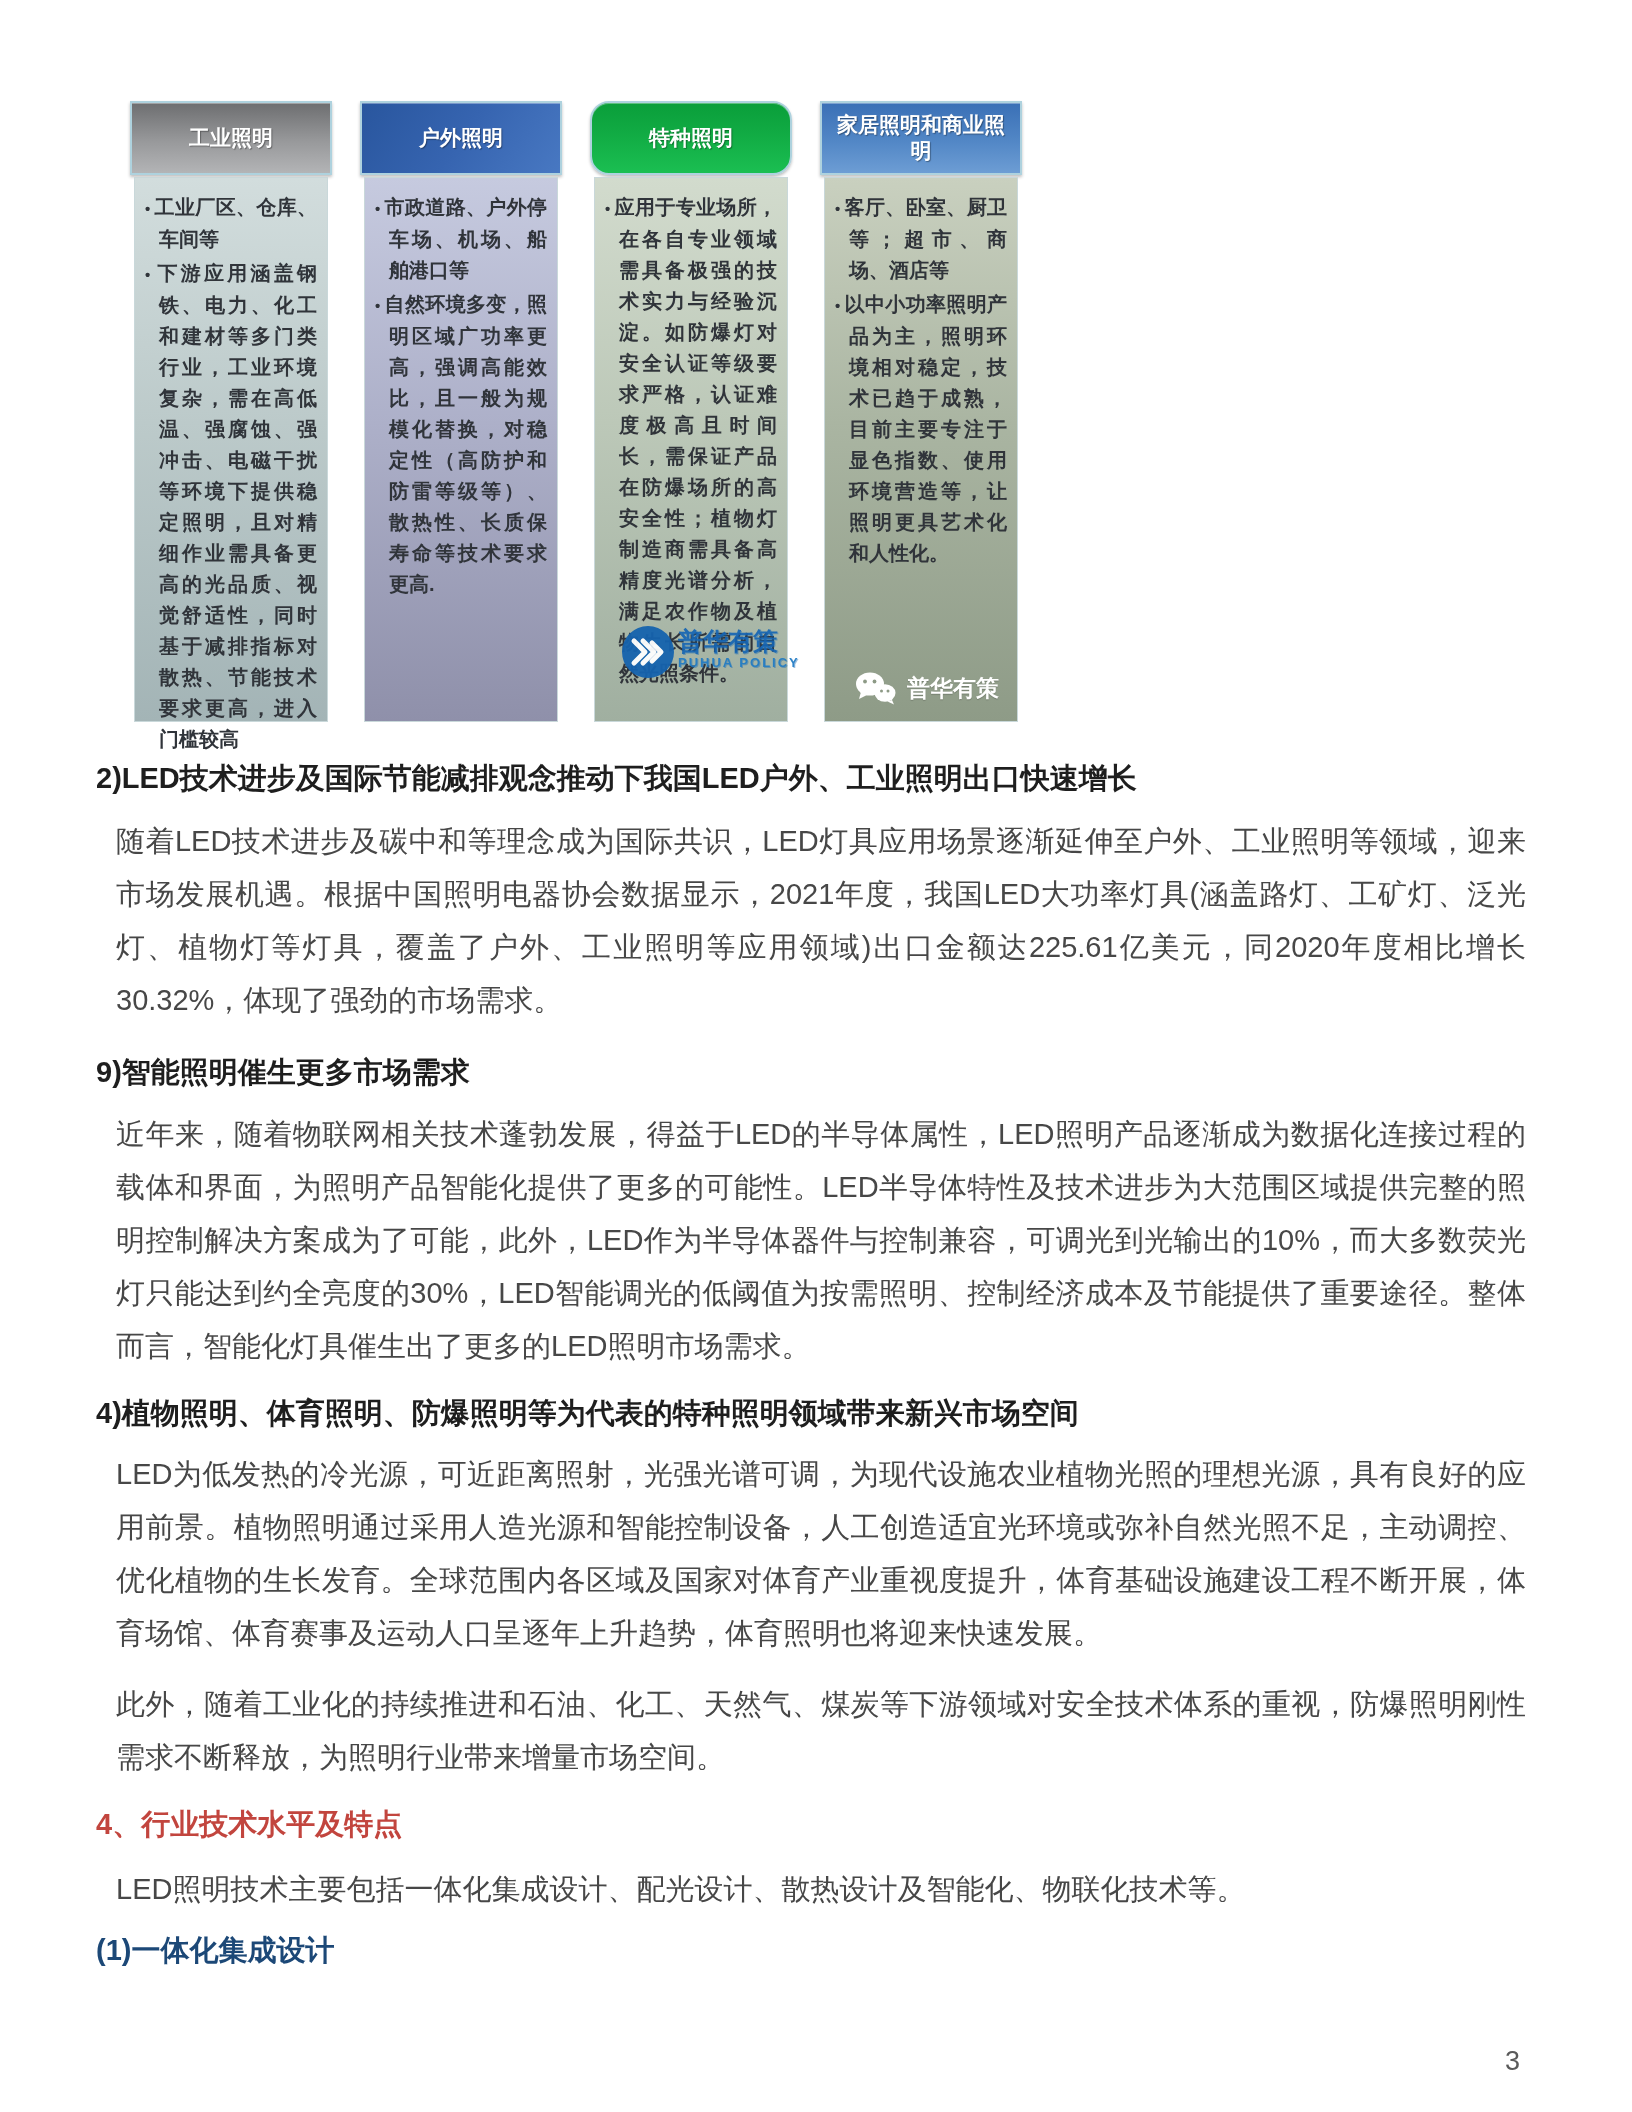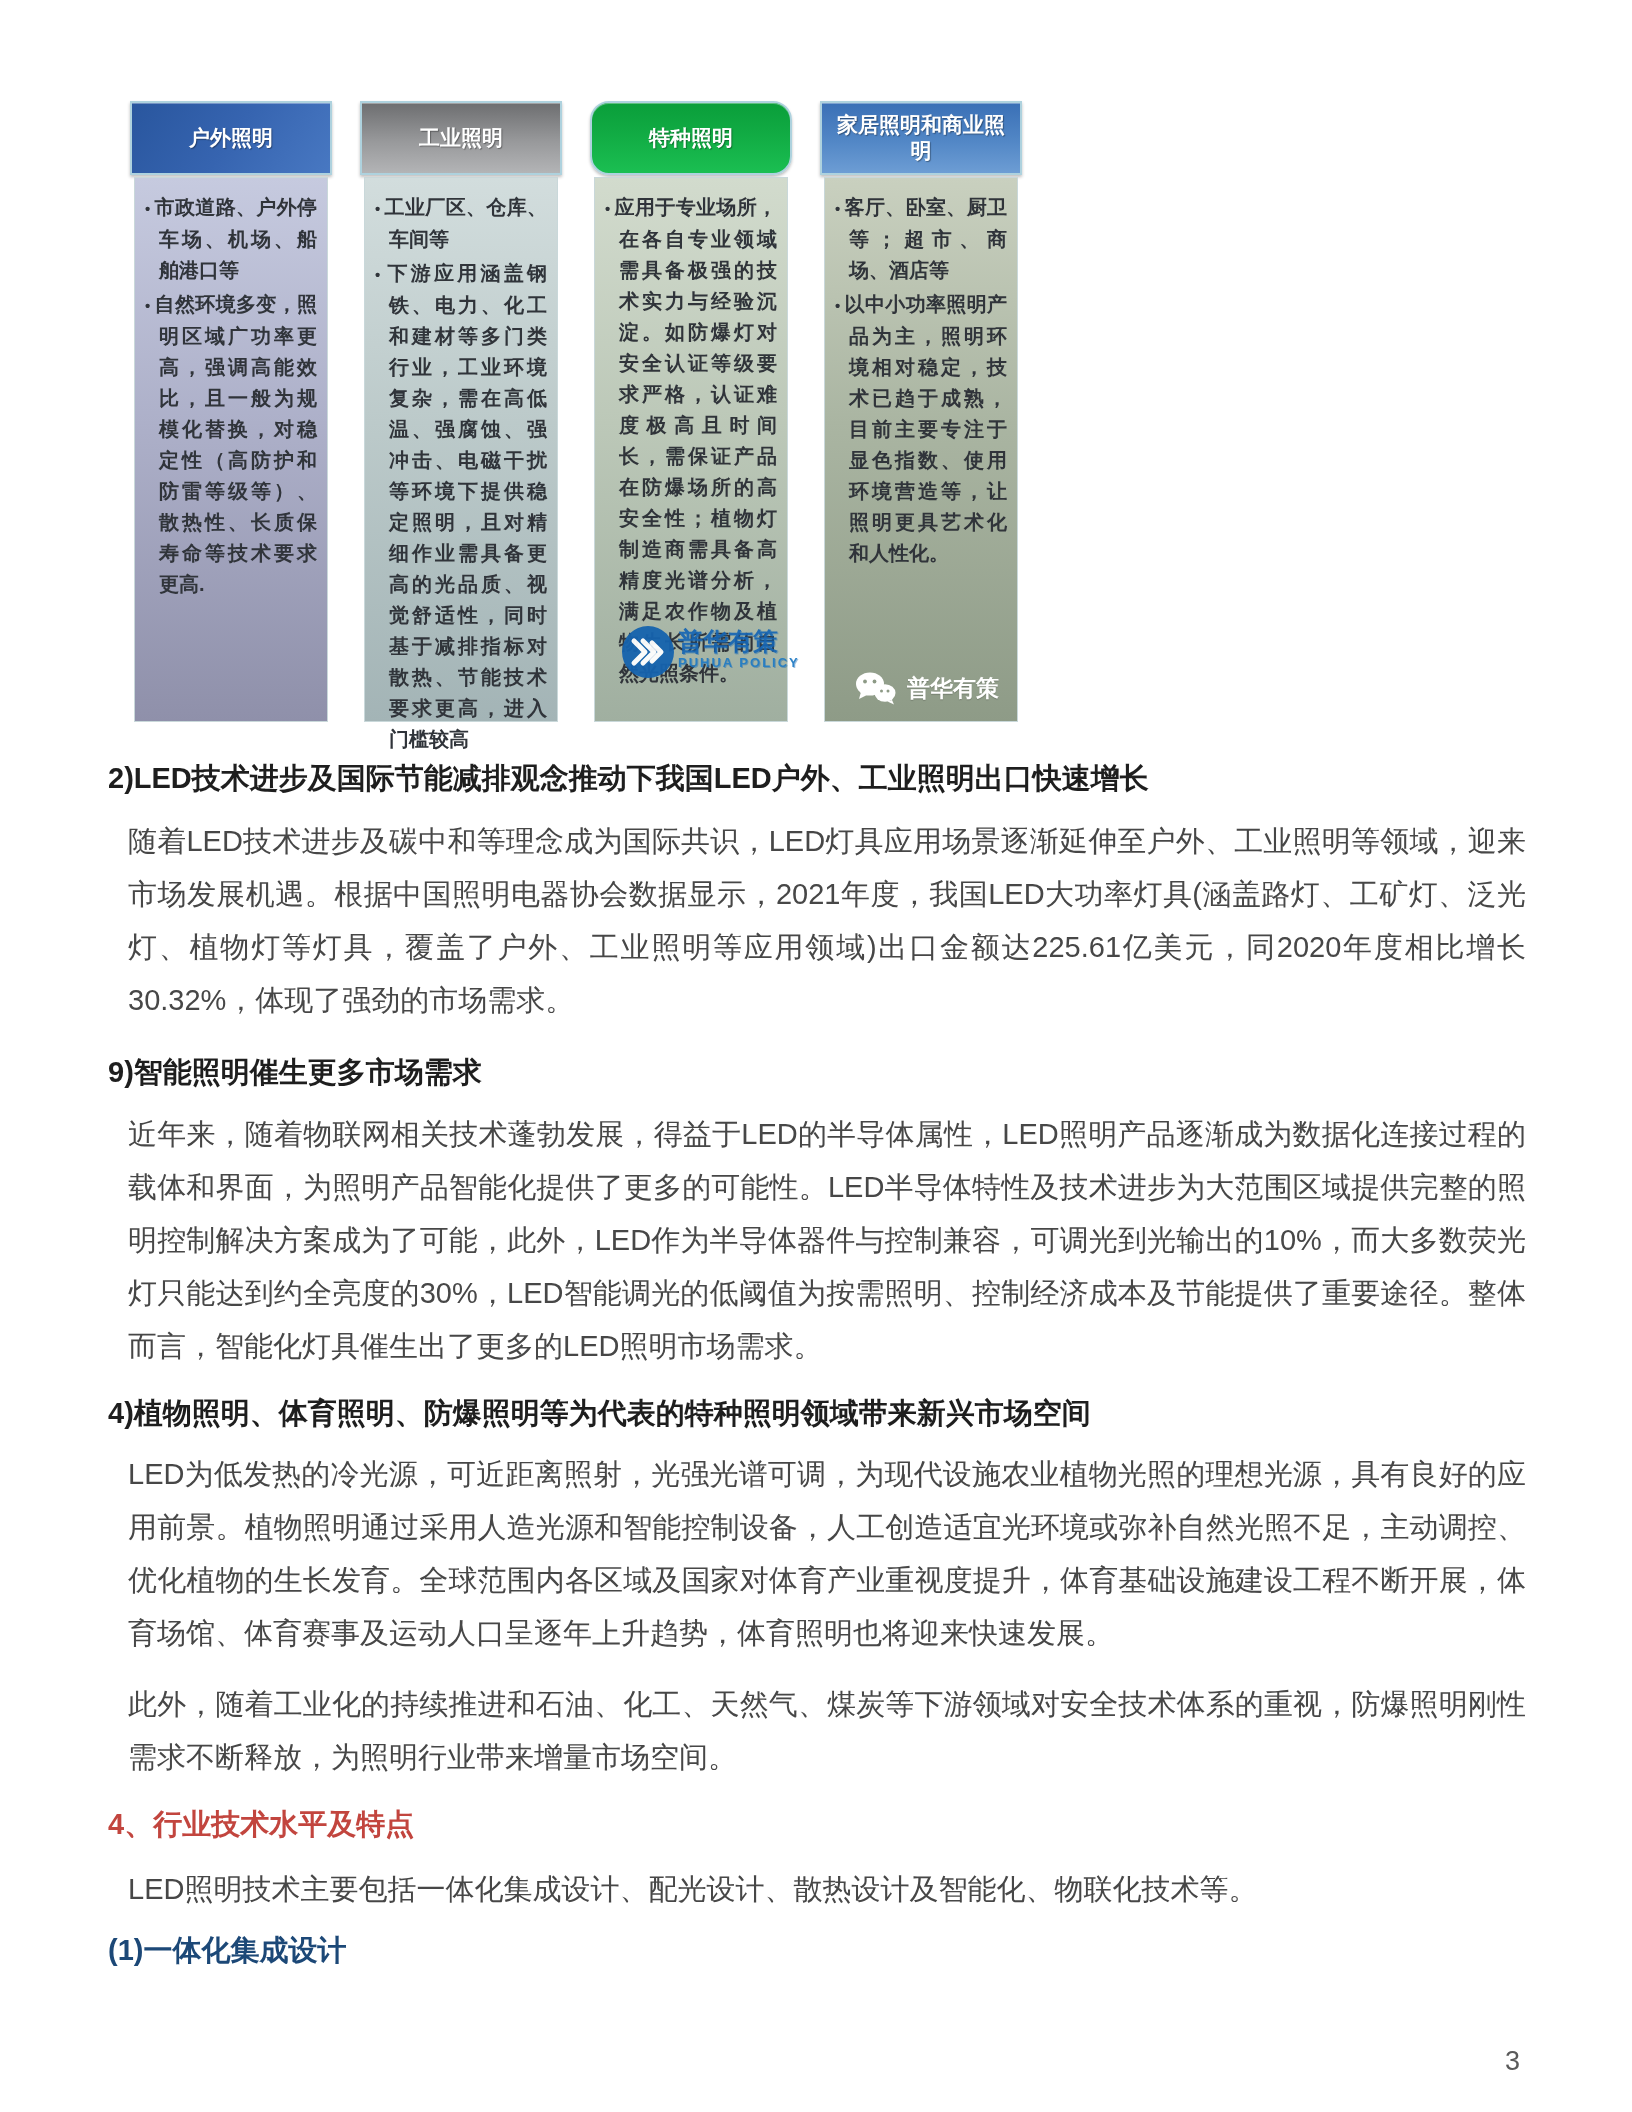--- a/index.html
+++ b/index.html
@@ -46,21 +46,21 @@
   .wm-text .wm-sub { display:block; font-size:13px; letter-spacing:2px; color:#1f7ac4; font-weight:700; }
 
   
   .wechat-badge {
     position:absolute; left:30px; bottom:16px; display:flex; align-items:center; gap:10px;
     color:#ffffff; font-size:23px; font-weight:700; text-shadow:0 1px 1px rgba(0,0,0,.2);
   }
 
   
   .content { position:absolute; left:96px; top:0; width:1430px; }
-  .blk { position:absolute; left:12px; right:0; margin:0; }
+  .blk { position:absolute; left:0; right:0; margin:0; }
   .head { font-size:29px; font-weight:700; color:#1e1e1e; line-height:1.25; }
   .para { font-size:29px; font-weight:400; color:#474747; line-height:53px; text-align:justify;margin-left:20px; }
   .sec2h  { top:760px; }
   .sec2p  { top:815px; }
   .sec3h  { top:1054px; }
   .sec3p  { top:1108px; }
   .sec4h  { top:1395px; }
   .sec4p1 { top:1448px; }
   .sec4p2 { top:1678px; }
   .redh   { top:1806px; color:#c2453e; }
@@ -70,36 +70,36 @@
   .pageno { position:absolute; right:112px; top:2046px; font-size:27px; color:#5a5a5a; }
 </style>
 </head>
 <body>
 
 <div class="page">
 
   <section class="diagram">
 
     <div class="col">
+      <div class="col-header h-industrial">
+        <span>工业照明</span>
+      </div>
+      <div class="col-body b-industrial">
+        <div class="bullet">工业厂区、仓库、车间等</div>
+        <div class="bullet">下游应用涵盖钢铁、电力、化工和建材等多门类行业，工业环境复杂，需在高低温、强腐蚀、强冲击、电磁干扰等环境下提供稳定照明，且对精细作业需具备更高的光品质、视觉舒适性，同时基于减排指标对散热、节能技术要求更高，进入门槛较高</div>
+      </div>
+    </div>
+
+    <div class="col">
       <div class="col-header h-outdoor">
         <span>户外照明</span>
       </div>
       <div class="col-body b-outdoor">
         <div class="bullet">市政道路、户外停车场、机场、船舶港口等</div>
         <div class="bullet">自然环境多变，照明区域广功率更高，强调高能效比，且一般为规模化替换，对稳定性（高防护和防雷等级等）、散热性、长质保寿命等技术要求更高.</div>
-      </div>
-    </div>
-
-    <div class="col">
-      <div class="col-header h-industrial">
-        <span>工业照明</span>
-      </div>
-      <div class="col-body b-industrial">
-        <div class="bullet">工业厂区、仓库、车间等</div>
-        <div class="bullet">下游应用涵盖钢铁、电力、化工和建材等多门类行业，工业环境复杂，需在高低温、强腐蚀、强冲击、电磁干扰等环境下提供稳定照明，且对精细作业需具备更高的光品质、视觉舒适性，同时基于减排指标对散热、节能技术要求更高，进入门槛较高</div>
       </div>
     </div>
 
     <div class="col">
       <div class="col-header h-special">
         <span>特种照明</span>
       </div>
       <div class="col-body b-special">
         <div class="bullet">应用于专业场所，在各自专业领域需具备极强的技术实力与经验沉淀。如防爆灯对安全认证等级要求严格，认证难度极高且时间长，需保证产品在防爆场所的高安全性；植物灯制造商需具备高精度光谱分析，满足农作物及植物生长所需的自然光照条件。</div>
       </div>

